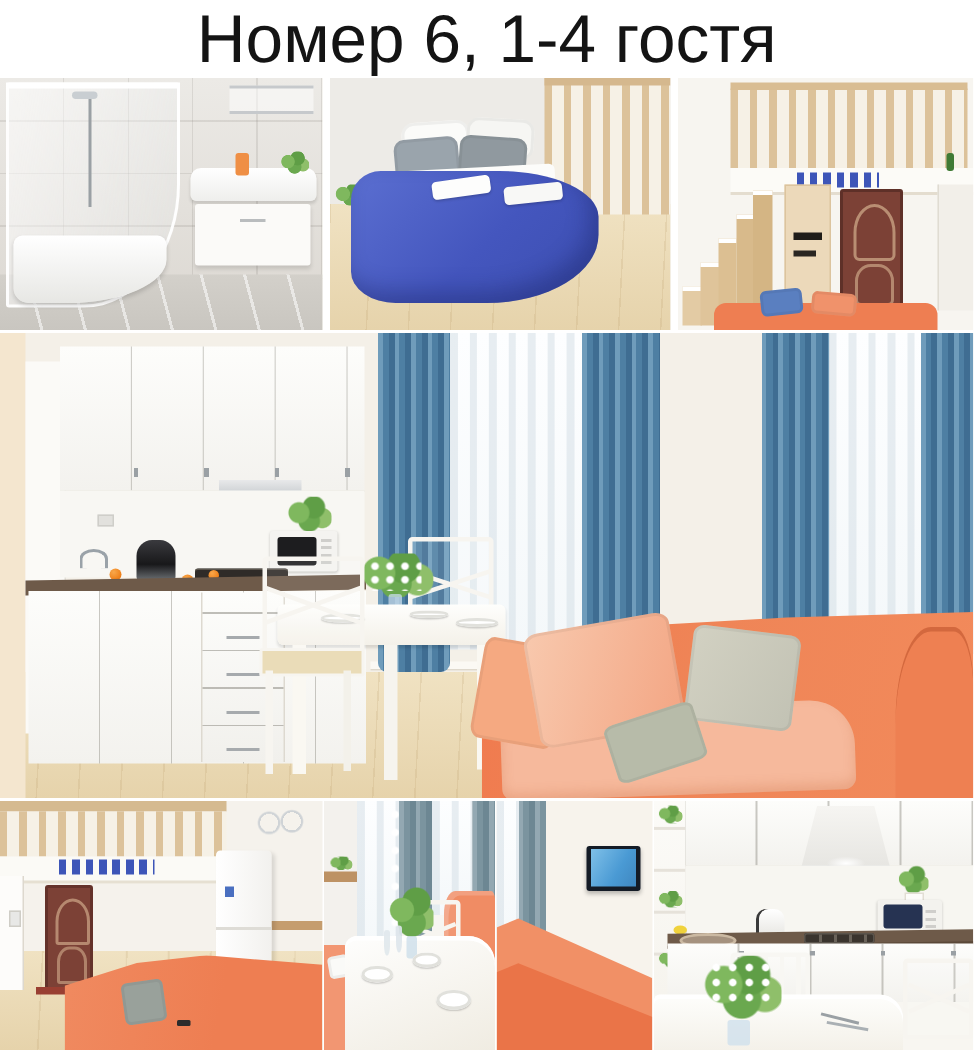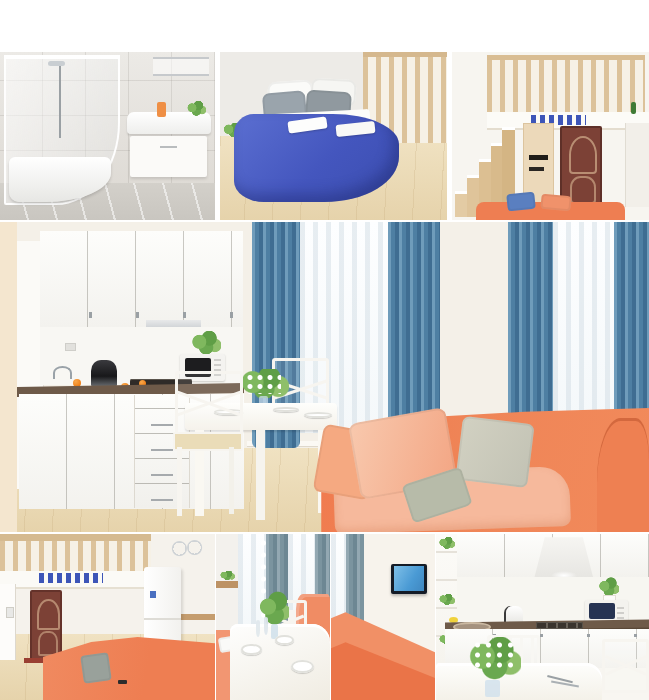--- a/index.html
+++ b/index.html
@@ -29,20 +29,23 @@
   .xbar{position:absolute;left:-4%;top:46%;width:108%;height:3px;background:#f7f5f0;}
   .plate{background:#fff;border-radius:50%;box-shadow:inset 0 0 0 2px #e1e1dc,0 1px 1px rgba(0,0,0,.18);}
   .orn{background:radial-gradient(circle at 35% 30%,#f9a74a,#ee7f18 70%);border-radius:50%;}
   .pil{box-shadow:inset 0 0 0 2px rgba(0,0,0,.05);}
 </style>
 </head>
 <body>
 
 <div class="page">
 
+  <div class="title-band">
+    <span>Номер 6, 1-4 гостя</span>
+  </div>
 
   <div class="tile" id="t-bath" style="left:0;top:52px;width:215px;height:168px;" title="Ванная: угловая душевая кабина, белая раковина с тумбой, оранжевый флакон, зелёное растение, серая плитка">
     <div class="ab" style="inset:0;
       background-image:repeating-linear-gradient(0deg,transparent 0 34px,rgba(120,115,108,.16) 34px 35px),
       repeating-linear-gradient(90deg,transparent 0 42px,rgba(120,115,108,.16) 42px 43px),
       linear-gradient(#eceae6,#dbd7d1);"></div>
     <div class="ab" style="left:0;top:78%;width:100%;height:22%;
       background-image:repeating-linear-gradient(75deg,transparent 0 26px,rgba(255,255,255,.55) 26px 28px),linear-gradient(#d3d0ca,#c9c6c0);"></div>
     <div class="ab" style="right:3%;top:3%;width:26%;height:9%;
       border-top:2px solid #c6c9cc;border-bottom:2px solid #c6c9cc;background:rgba(255,255,255,.5);"></div>

